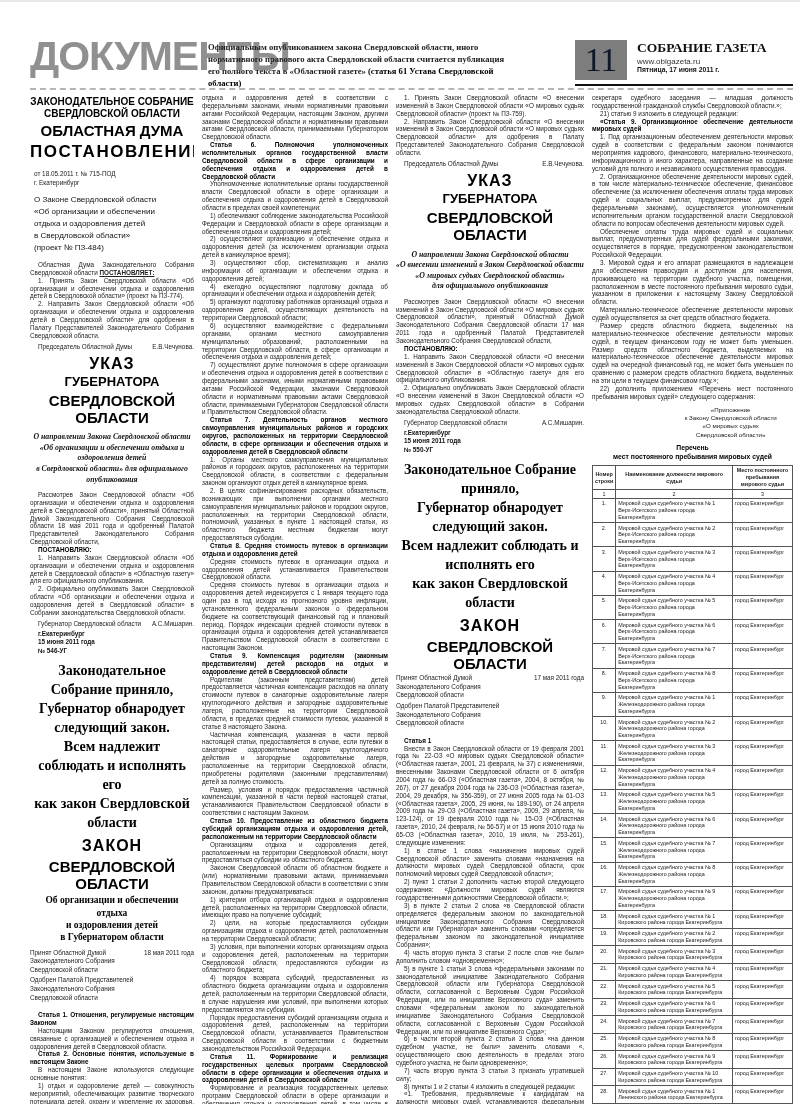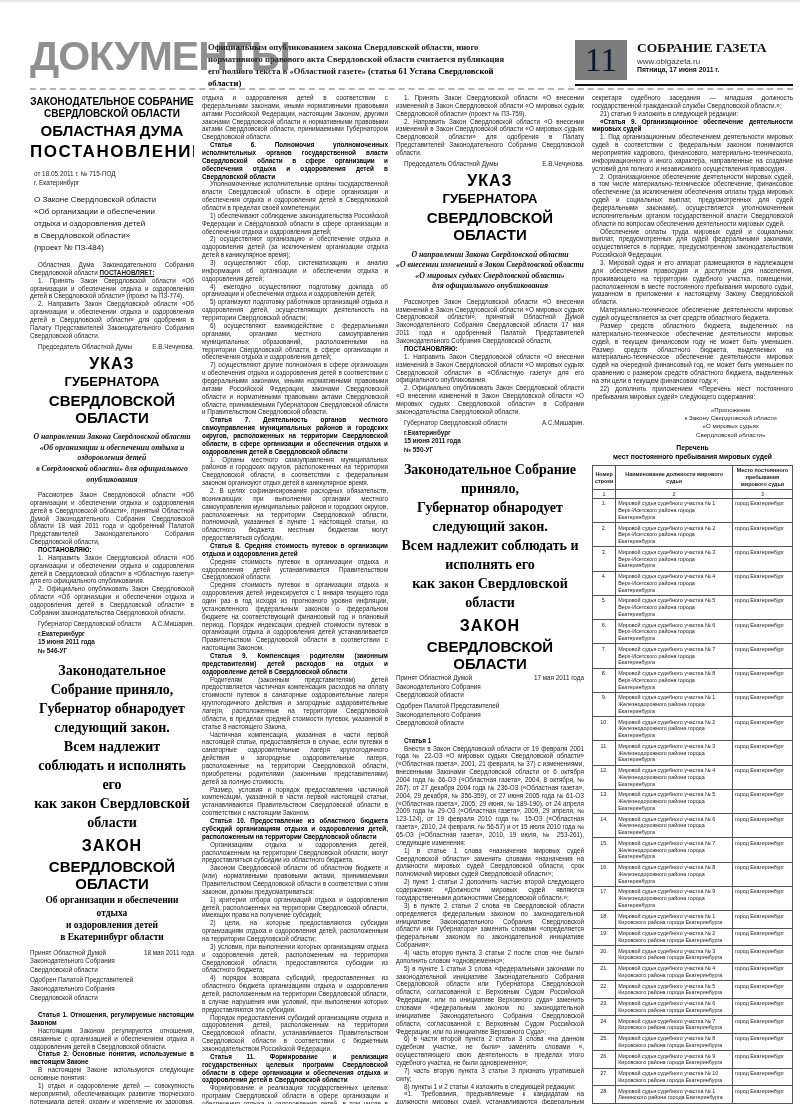--- a/index.html
+++ b/index.html
@@ -115,21 +115,21 @@
 15 июня 2011 года
 № 546-УГ</div>
       <div class="lead">Законодательное Собрание приняло,
 Губернатор обнародует следующий закон.
 Всем надлежит соблюдать и исполнять его
 как закон Свердловской области</div>
       <div class="hs hsD" style="white-space: pre-line;">ЗАКОН</div>
       <div class="hs hsF" style="white-space: pre-line;">СВЕРДЛОВСКОЙ ОБЛАСТИ</div>
       <div class="subjc">Об организации и обеспечении отдыха
 и оздоровления детей
-в Екатеринбург области</div>
+в Губернатором области</div>
       <div class="adopt">
         <span class="al">Принят Областной Думой
 Законодательного Собрания
 Свердловской области</span>
         <span>18 мая 2011 года</span>
       </div>
       <div class="adopt">
         <span class="al">Одобрен Палатой Представителей
 Законодательного Собрания
 Свердловской области</span>

